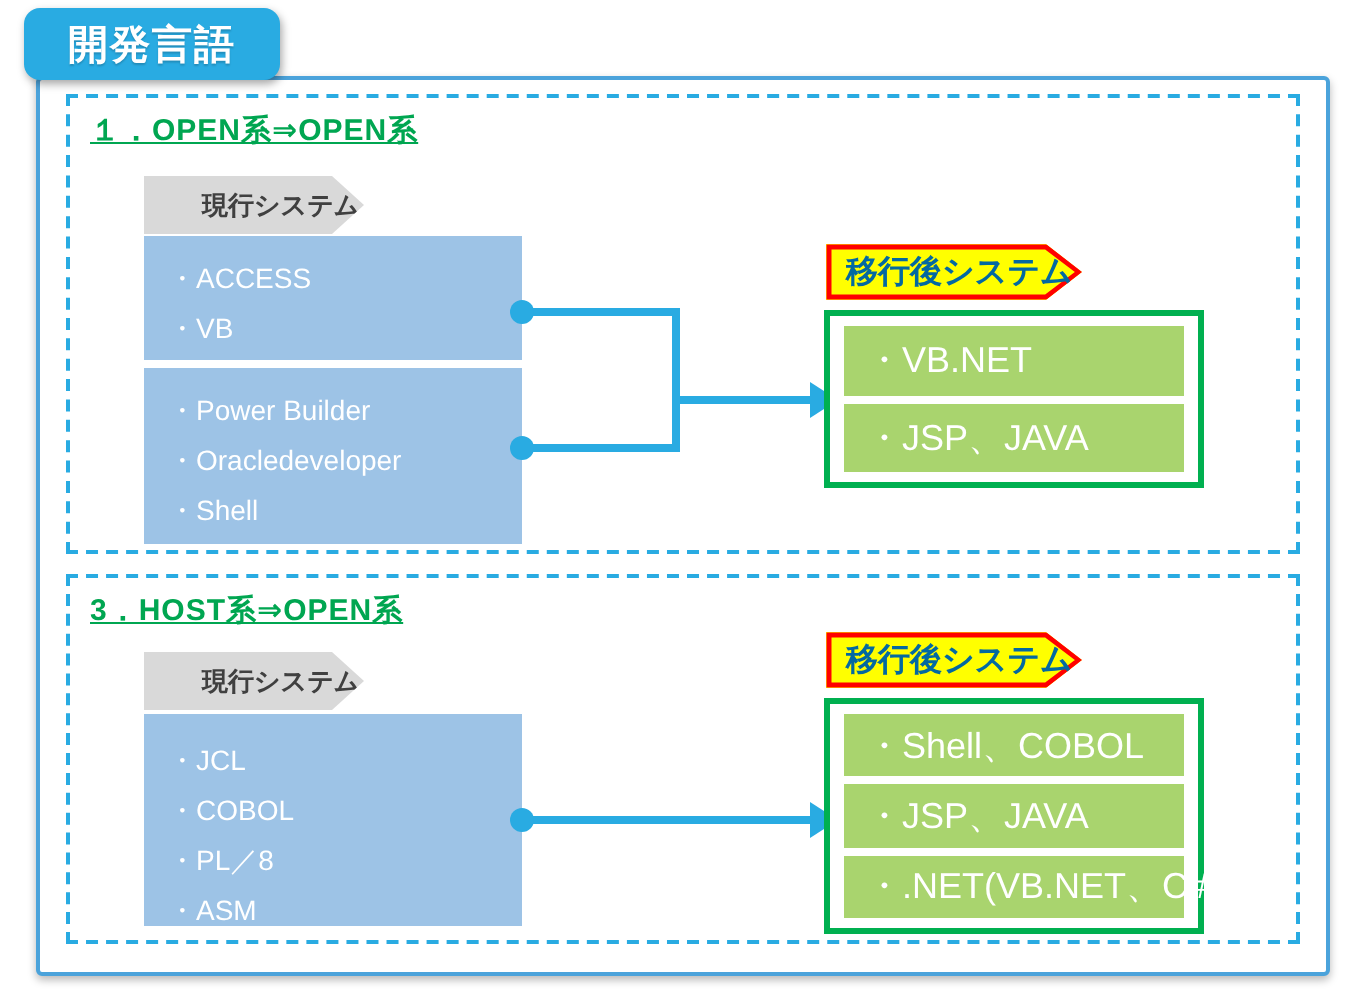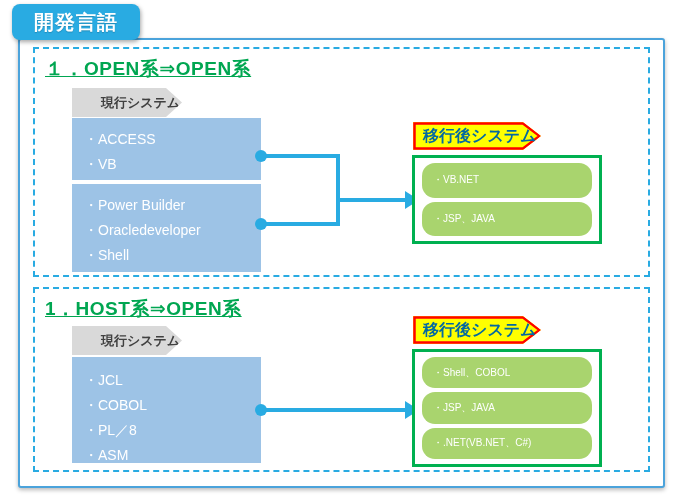--- a/index.html
+++ b/index.html
@@ -52,21 +52,21 @@
     box-sizing:border-box;
     background:transparent;
   }
   #section-1{top:47px;height:230px;}
   #section-2{top:287px;height:185px;}
 
   .section-title{
     position:absolute;
     left:10px;top:7px;
     color:#00A651;
-    font-size:19px;
+    font-size:15px;
     font-weight:bold;
     text-decoration:underline;
     white-space:nowrap;
     letter-spacing:0.5px;
   }
 
   
   .gray-tag{
     position:absolute;
     height:29px;
@@ -127,26 +127,25 @@
     background:#ffffff;
     box-sizing:border-box;
     padding:5px 7px;
     display:flex;
     flex-direction:column;
     gap:4px;
   }
   .green-box{
     background:#A9D46E;
     color:#ffffff;
-    font-size:10px;
+    font-size:18px;
     display:flex;align-items:center;
     padding-left:11px;
     box-sizing:border-box;
     white-space:nowrap;
-    border-radius:13px;
   }
 
   
   .connector{position:absolute;pointer-events:none;}
 </style>
 </head>
 <body>
 
 <div id="root">
 
@@ -191,21 +190,21 @@
     </svg>
     <span>移行後システム</span>
   </div>
 
   <div class="green-container" style="left:412px;top:155px;width:190px;height:89px;">
     <div class="green-box" style="flex:1">・VB.NET</div>
     <div class="green-box" style="flex:1">・JSP、JAVA</div>
   </div>
 
   <div class="section" id="section-2">
-    <div class="section-title">1．HOST系⇒OPEN系</div>
+    <div class="section-title">3．HOST系⇒OPEN系</div>
   </div>
 
   <div class="gray-tag" style="left:72px;top:326px;width:110px;">
     <span>現行システム</span>
   </div>
 
   <div class="blue-box" style="left:72px;top:357px;width:189px;height:106px;padding-top:11px;">
     <div class="row">・JCL</div>
     <div class="row">・COBOL</div>
     <div class="row">・PL／8</div>

